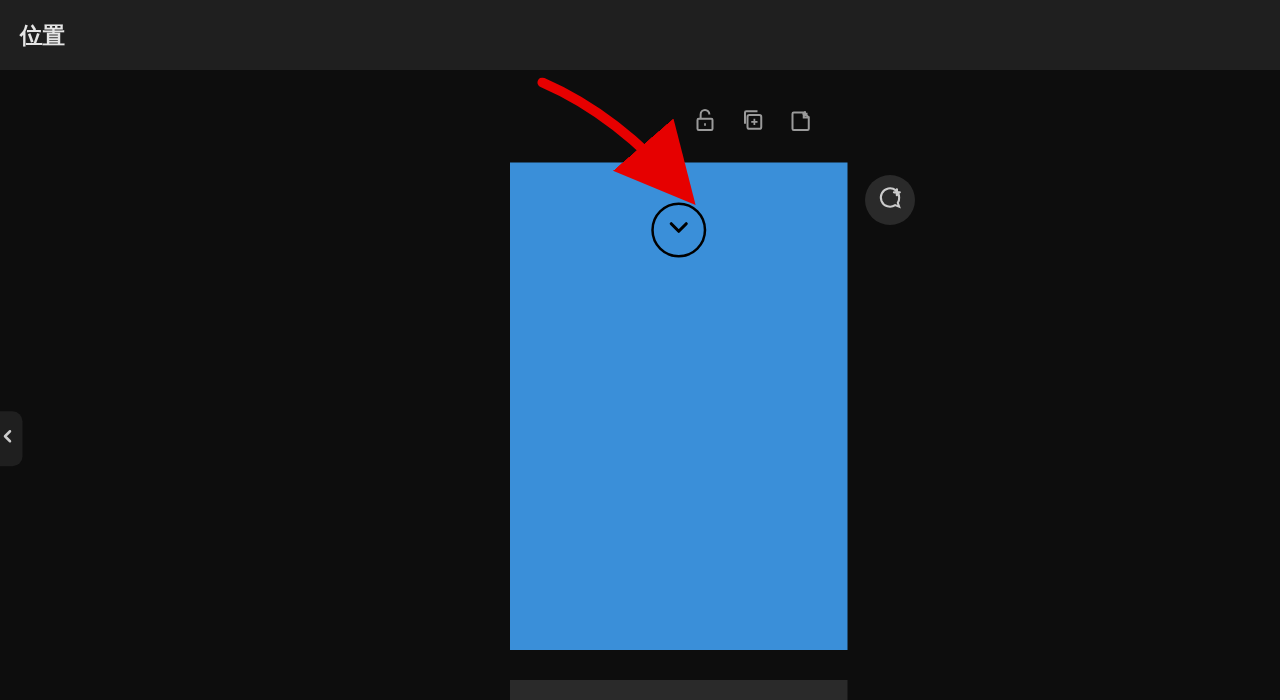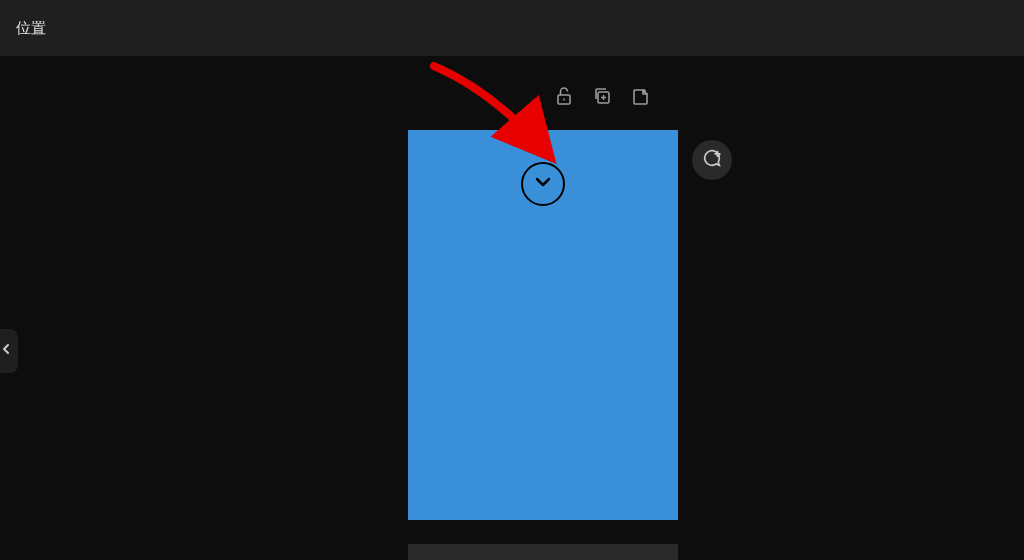--- a/index.html
+++ b/index.html
@@ -13,22 +13,22 @@
     }
     .top-bar {
       height: 56px;
       background: #1f1f1f;
       display: flex;
       align-items: center;
       padding: 0 16px;
     }
     .top-bar-title {
       color: #e5e5e5;
-      font-size: 15px;
-      font-weight: 400;
+      font-size: 18px;
+      font-weight: 700;
     }
     .canvas-area {
       position: relative;
       width: 100%;
       height: calc(100% - 56px);
     }
     .toolbar-icons {
       position: absolute;
       top: 30px;
       left: 554px;

